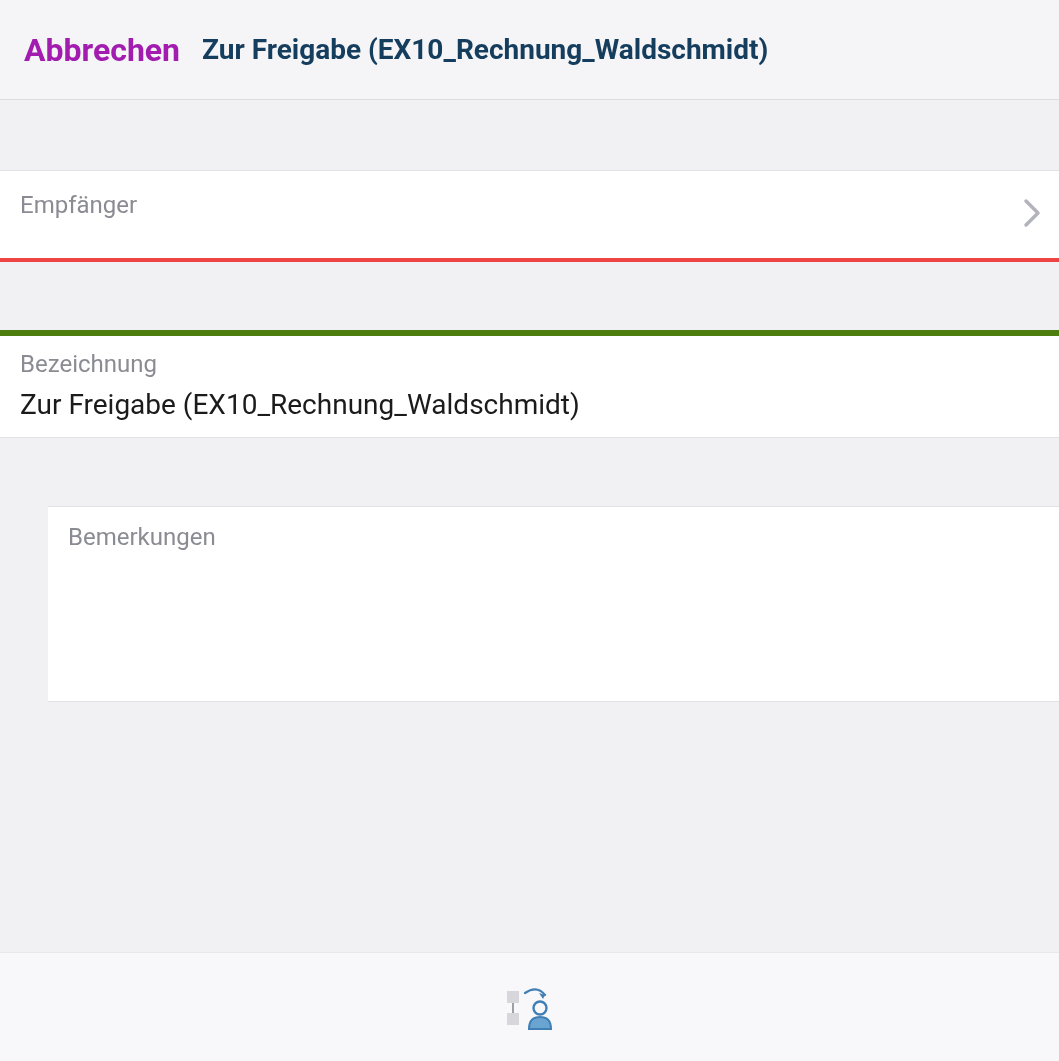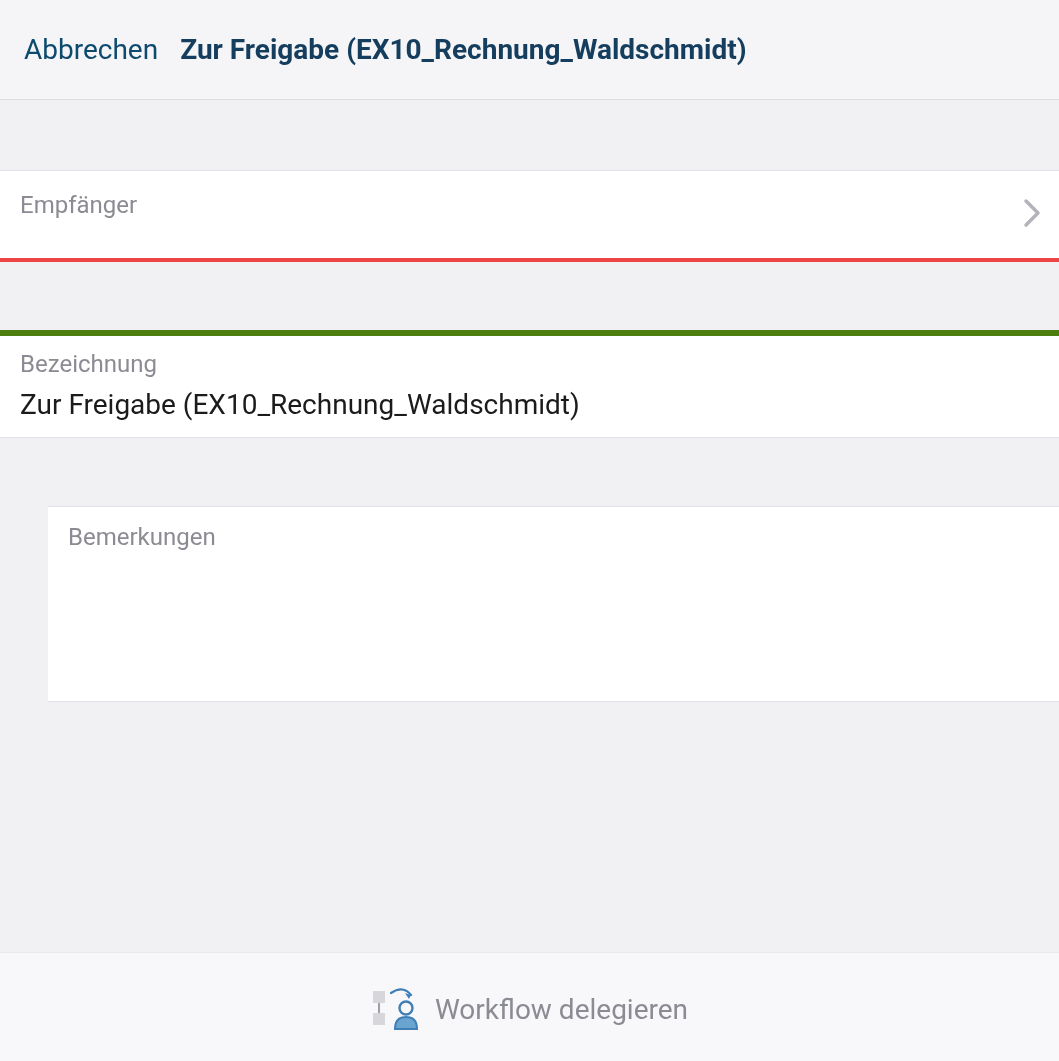--- a/index.html
+++ b/index.html
@@ -14,23 +14,23 @@
   .header {
     display: flex;
     align-items: center;
     padding: 0 24px;
     height: 100px;
     background: #f5f5f7;
     border-bottom: 1px solid #dcdce0;
     gap: 22px;
   }
   .cancel-link {
-    color: #0c4a6e;
-    font-size: 28px;
-    font-weight: 400;
+    color: #a21caf;
+    font-size: 32px;
+    font-weight: 700;
     cursor: pointer;
   }
   .header-title {
     color: #153d5e;
     font-size: 28px;
     font-weight: 700;
   }
   .spacer-lg {
     height: 70px;
     background: #f1f1f4;
@@ -168,14 +168,13 @@
       <rect x="2" y="26" width="12" height="12" fill="#d6d6db"></rect>
       <line x1="8" y1="16" x2="8" y2="26" stroke="#9aa0a6" stroke-width="2"></line>
 
       <path d="M20 6 Q32 -2 40 8" fill="none" stroke="#3f7fb5" stroke-width="2.2" stroke-linecap="round"></path>
       <polygon points="40,8 34,6 38,12" fill="#3f7fb5"></polygon>
 
       <circle cx="35" cy="21" r="6.5" fill="none" stroke="#3f7fb5" stroke-width="2.4"></circle>
       <path d="M24 42 Q24 30 35 30 Q46 30 46 42 Z" fill="#6aa5d1" stroke="#3f7fb5" stroke-width="2"></path>
     </svg>
   </span>
-  <span class="footer-label">Workflow delegieren</span>
 </div>
 
 </body></html>

